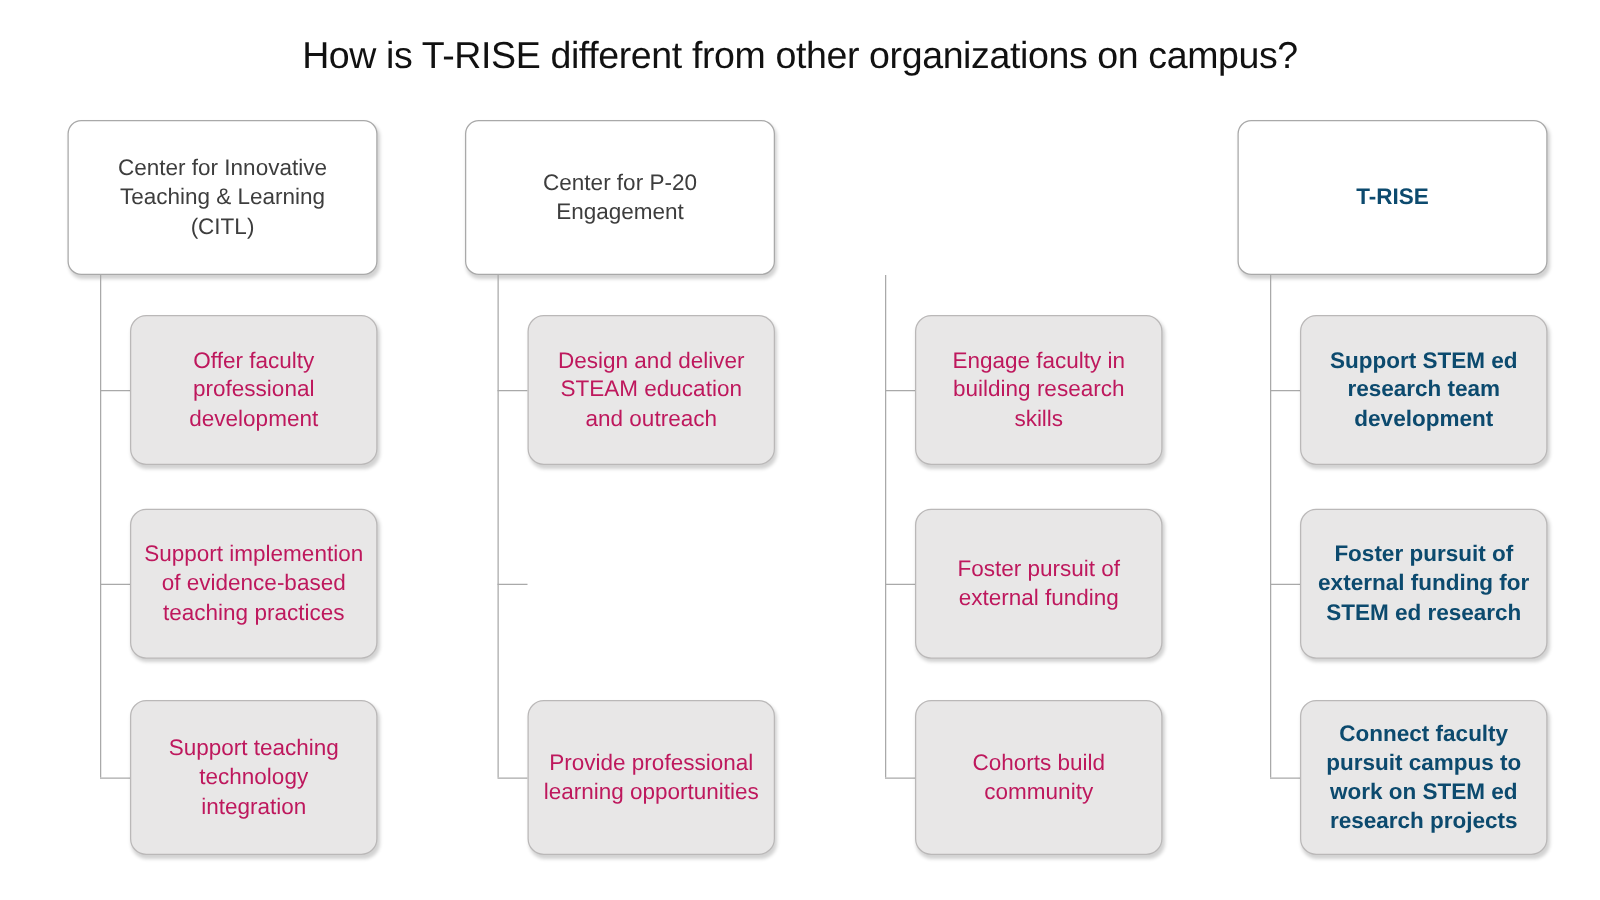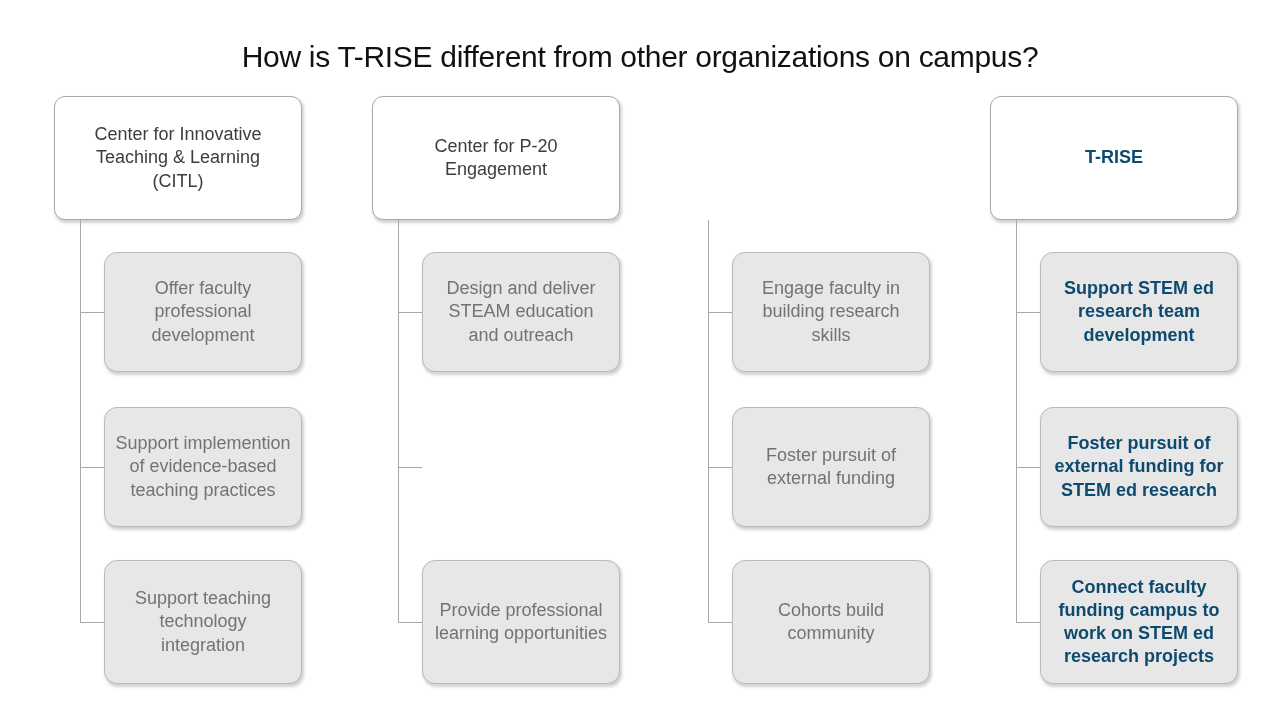--- a/index.html
+++ b/index.html
@@ -10,21 +10,21 @@
   #slide {
     position: relative;
     width: 1280px;
     height: 720px;
     background: #ffffff;
     overflow: hidden;
     font-family: "Liberation Sans", sans-serif;
   }
   .title {
     position: absolute;
-    top: 40px;
+    top: 28px;
     left: 0;
     width: 100%;
     text-align: center;
     font-size: 30px;
     font-weight: 400;
     color: #111111;
     letter-spacing: -0.3px;
   }
   .column {
     position: absolute;
@@ -67,21 +67,21 @@
     border: 1px solid #bab8b8;
     border-radius: 13px;
     box-shadow: 1.5px 2.5px 3px rgba(0,0,0,0.18);
     display: flex;
     align-items: center;
     justify-content: center;
     text-align: center;
     padding: 6px 10px;
     font-size: 18px;
     line-height: 1.28;
-    color: #737373;
+    color: #be185d;
   }
   .item-0 { top: 156px; }
   .item-1 { top: 311px; }
   .item-2 { top: 464px; height: 124px; }
 
   .vline {
     position: absolute;
     left: 26px;
     top: 124px;
     width: 1px;
@@ -171,17 +171,17 @@
     <div class="hstub hstub-0"></div>
     <div class="hstub hstub-1"></div>
     <div class="hstub hstub-2"></div>
     <div class="item-box item-0">
       <span>Support STEM ed research team development</span>
     </div>
     <div class="item-box item-1">
       <span>Foster pursuit of external funding for STEM ed research</span>
     </div>
     <div class="item-box item-2">
-      <span>Connect faculty funding campus to work on STEM ed research projects</span>
+      <span>Connect faculty pursuit campus to work on STEM ed research projects</span>
     </div>
   </div>
 
 </div>
 
 </body></html>

